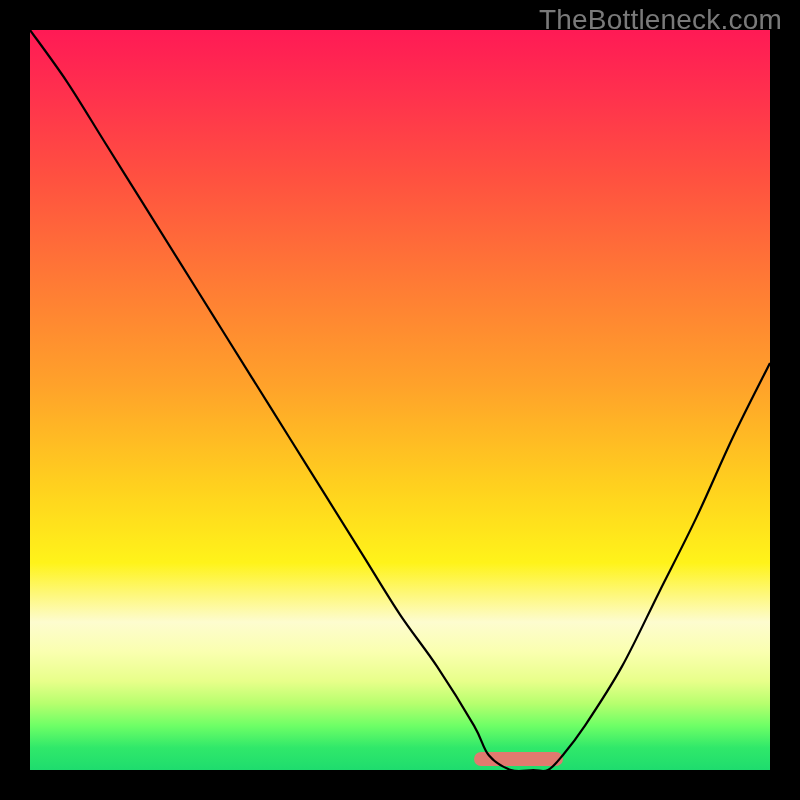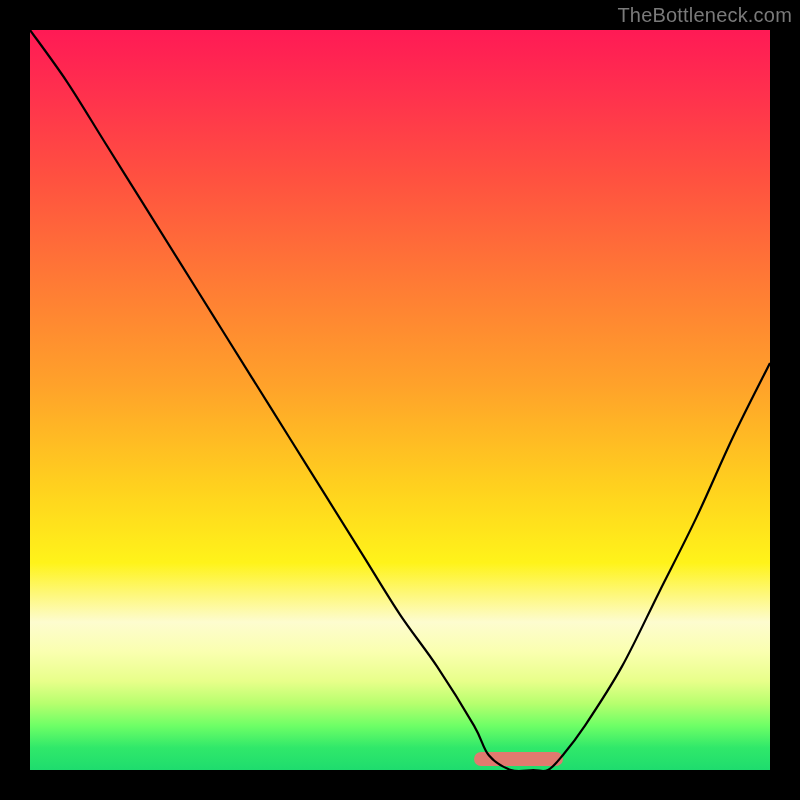--- a/index.html
+++ b/index.html
@@ -7,23 +7,23 @@
     width: 800px;
     height: 800px;
     background: #000;
     position: relative;
     font-family: Arial, Helvetica, sans-serif;
     overflow: hidden;
   }
   .watermark {
     position: absolute;
     top: 4px;
-    right: 8px;
+    right: 18px;
     color: #7a7a7a;
-    font-size: 20px;
+    font-size: 28px;
     font-weight: 500;
     letter-spacing: 0.2px;
     z-index: 20;
     margin-left: 40px;
   }
   .plot-area {
     position: absolute;
     left: 30px;
     top: 30px;
     width: 740px;

